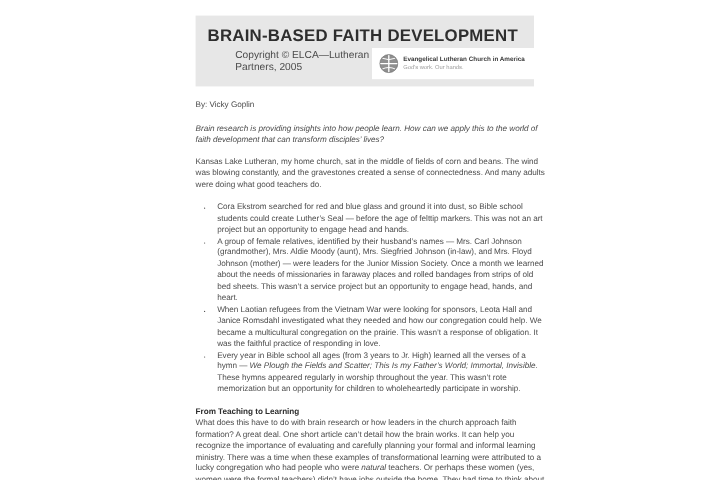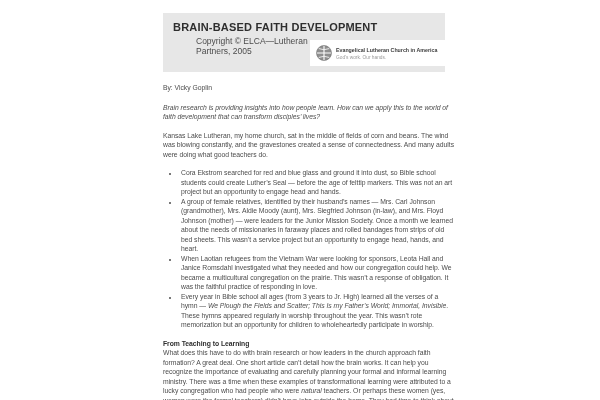--- a/index.html
+++ b/index.html
@@ -6,21 +6,21 @@
   .page{
     position:relative;width:600px;height:400px;background:#ffffff;overflow:hidden;
     font-family:"Liberation Sans",sans-serif;color:#4c4c4c;
   }
   
   .header-box{
     position:absolute;left:163px;top:13px;width:282px;height:59px;
     background:#e7e7e7;box-sizing:border-box;padding:8px 0 0 10px;overflow:visible;
   }
   .header-title{
-    font-size:11px;font-weight:bold;color:#2e2e2e;letter-spacing:.2px;white-space:nowrap;
+    font-size:14px;font-weight:bold;color:#2e2e2e;letter-spacing:.2px;white-space:nowrap;
   }
   .header-copy{
     font-size:8.5px;line-height:1.2;margin-top:3px;color:#4c4c4c;width:160px;margin-left:23px;
   }
   .logo-box{
     position:absolute;left:147px;top:27px;width:147px;height:26px;background:#ffffff;
     display:flex;align-items:center;box-sizing:border-box;padding-left:6px;
   }
   .logo-icon{width:16px;height:16px;flex:0 0 16px;margin-right:4px;}
   .logo-text{display:flex;flex-direction:column;justify-content:center;}

